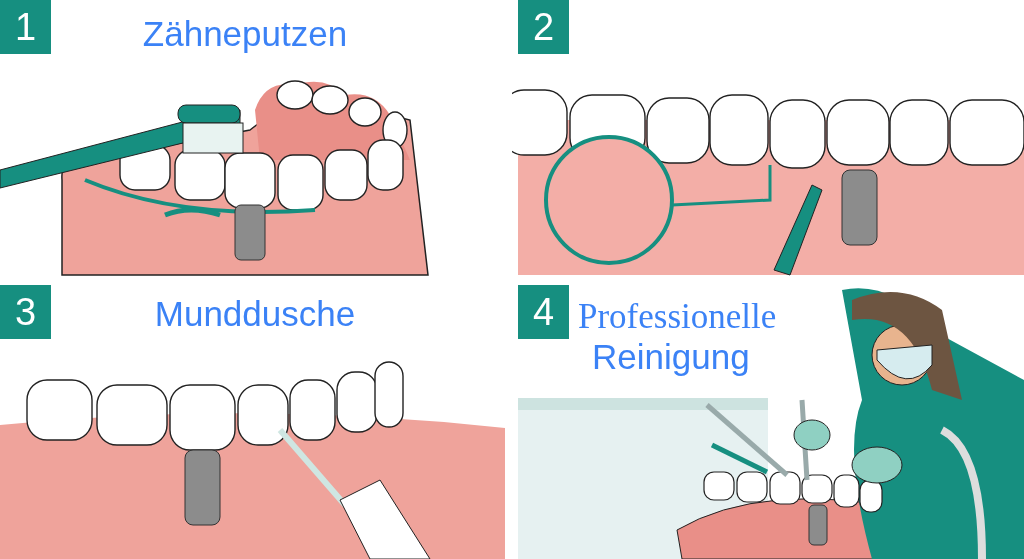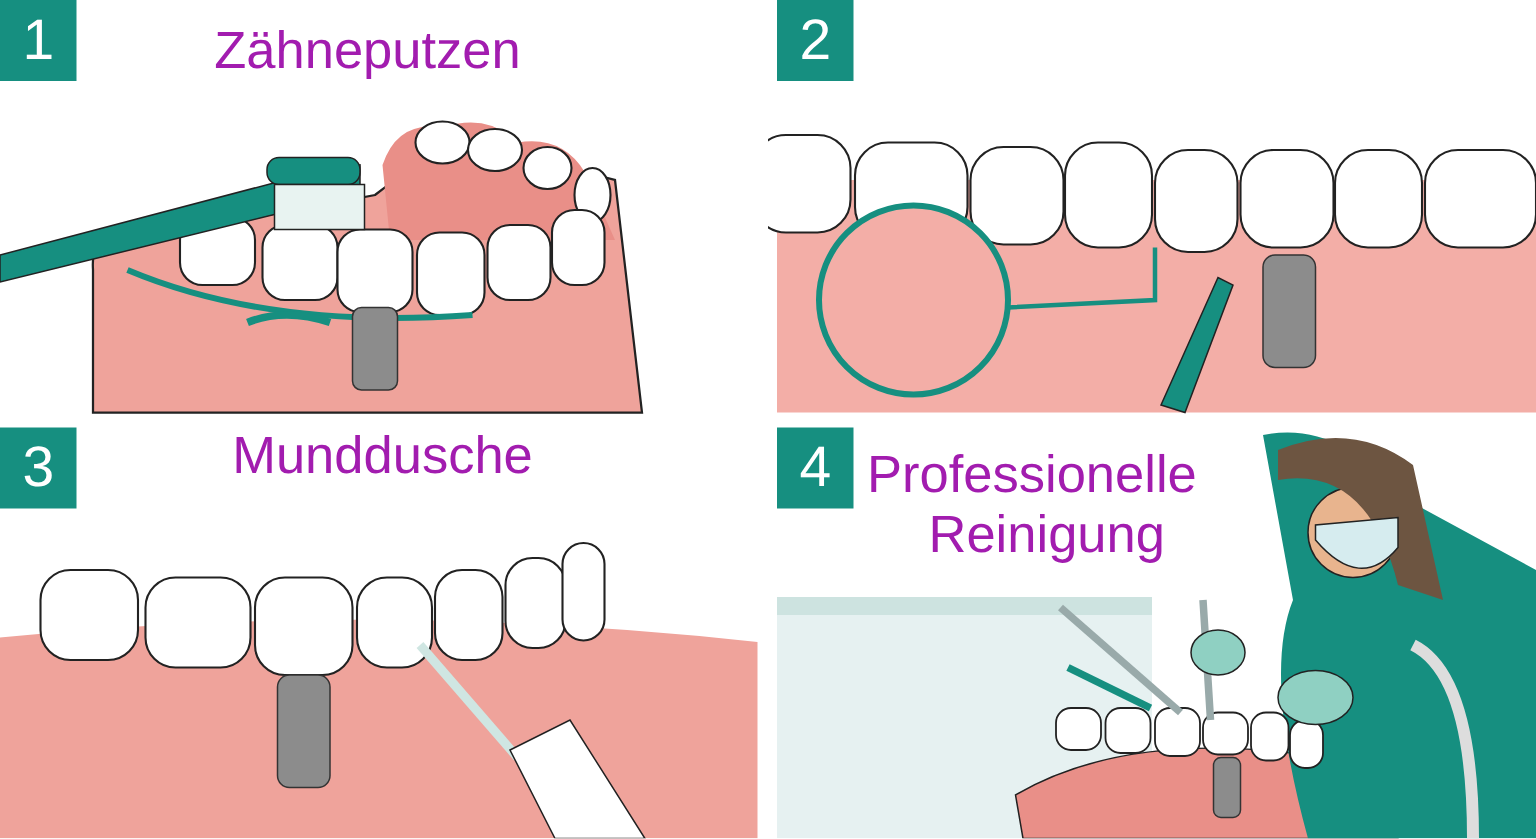--- a/index.html
+++ b/index.html
@@ -1,19 +1,19 @@
 <!DOCTYPE html>
 <html><head>
 <meta charset="utf-8">
 <style>
   html,body{margin:0;padding:0;background:#fff;}
   body{width:1024px;height:559px;position:relative;overflow:hidden;font-family:"Liberation Sans",sans-serif;}
   .panel{position:absolute;overflow:hidden;background:#fff;}
   .badge{position:absolute;width:51px;height:54px;background:#168f80;color:#fff;font-size:38px;display:flex;align-items:center;justify-content:center;}
-  .title{position:absolute;color:#a21caf;font-size:35px;text-align:center;white-space:nowrap;}
+  .title{position:absolute;color:#3b82f6;font-size:35px;text-align:center;white-space:nowrap;}
   .title2{text-align:left;line-height:40px;}
   svg{position:absolute;left:0;}
 </style>
 </head>
 <body>
 
 <div class="panel" style="left:0;top:0;width:512px;height:280px;">
   <div class="badge" style="left:0;top:0;">1</div>
   <div class="title" style="left:100px;top:14px;width:290px;">Zähneputzen</div>
   <svg width="512" height="280" style="top:0;">
@@ -56,42 +56,42 @@
     </g>
     <rect x="330" y="170" width="35" height="75" rx="8" fill="#8c8c8c" stroke="#333"></rect>
     <circle cx="97" cy="200" r="63" fill="#f3aea7" stroke="#168f80" stroke-width="4"></circle>
     <path d="M160 205 L258 200 L258 165" stroke="#168f80" stroke-width="3" fill="none"></path>
     <path d="M262 270 L300 185 L310 190 L278 275 Z" fill="#168f80" stroke="#222"></path>
   </svg>
 </div>
 
 <div class="panel" style="left:0;top:280px;width:512px;height:279px;">
   <div class="badge" style="left:0;top:5px;">3</div>
-  <div class="title" style="left:110px;top:4px;width:290px;">Munddusche</div>
+  <div class="title" style="left:110px;top:14px;width:290px;">Munddusche</div>
   <svg width="512" height="279" style="top:0;">
     <path d="M0 145 Q250 120 505 148 L505 279 L0 279 Z" fill="#efa39b"></path>
     <g fill="#fff" stroke="#222" stroke-width="1.4">
       <rect x="27" y="100" width="65" height="60" rx="20"></rect>
         <rect x="97" y="105" width="70" height="60" rx="20"></rect>
       <rect x="170" y="105" width="65" height="65" rx="20"></rect>
         <rect x="238" y="105" width="50" height="60" rx="20"></rect>
       <rect x="290" y="100" width="45" height="60" rx="18"></rect>
         <rect x="337" y="92" width="40" height="60" rx="18"></rect>
       <rect x="375" y="82" width="28" height="65" rx="14"></rect>
     </g>
     <rect x="185" y="170" width="35" height="75" rx="8" fill="#8c8c8c" stroke="#333"></rect>
     <path d="M280 150 L345 225" stroke="#cfe6e2" stroke-width="6"></path>
     <path d="M340 220 L380 200 L430 279 L370 279 Z" fill="#fff" stroke="#222"></path>
   </svg>
 </div>
 
 <div class="panel" style="left:512px;top:280px;width:512px;height:279px;">
   <div class="badge" style="left:6px;top:5px;">4</div>
-  <div class="title title2" style="left:66px;top:17px;">Professionelle</div>
-  <div class="title title2" style="left:80px;top:57px;margin-left:27px;">Reinigung</div>
+  <div class="title title2" style="left:66px;top:17px;font-family:Liberation Serif, serif;">Professionelle</div>
+  <div class="title title2" style="left:80px;top:57px;">Reinigung</div>
   <svg width="512" height="279" style="top:0;">
     <rect x="6" y="118" width="250" height="161" fill="#e6f1f1"></rect>
     <rect x="6" y="118" width="250" height="12" fill="#cde3e0"></rect>
     <path d="M165 250 Q250 200 400 230 L420 279 L170 279 Z" fill="#e98f88" stroke="#222"></path>
     <path d="M330 10 Q380 0 420 50 L512 100 L512 279 L360 279 Q330 170 350 120 Z" fill="#168f80"></path>
     <ellipse cx="390" cy="75" rx="30" ry="30" fill="#e8b48e" stroke="#222"></ellipse>
     <path d="M340 20 Q390 0 430 30 L450 120 L420 110 Q400 30 340 40 Z" fill="#6d5541"></path>
     <path d="M365 80 Q395 115 420 85 L420 65 L365 70 Z" fill="#d6ecef" stroke="#222"></path>
     <g fill="#fff" stroke="#222" stroke-width="1.2">
       <rect x="192" y="192" width="30" height="28" rx="10"></rect>

